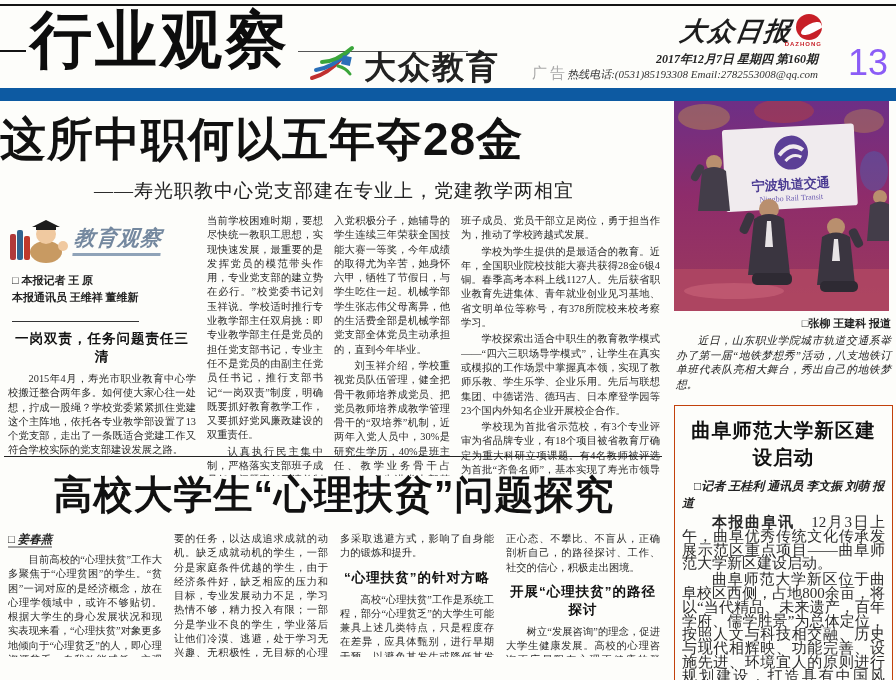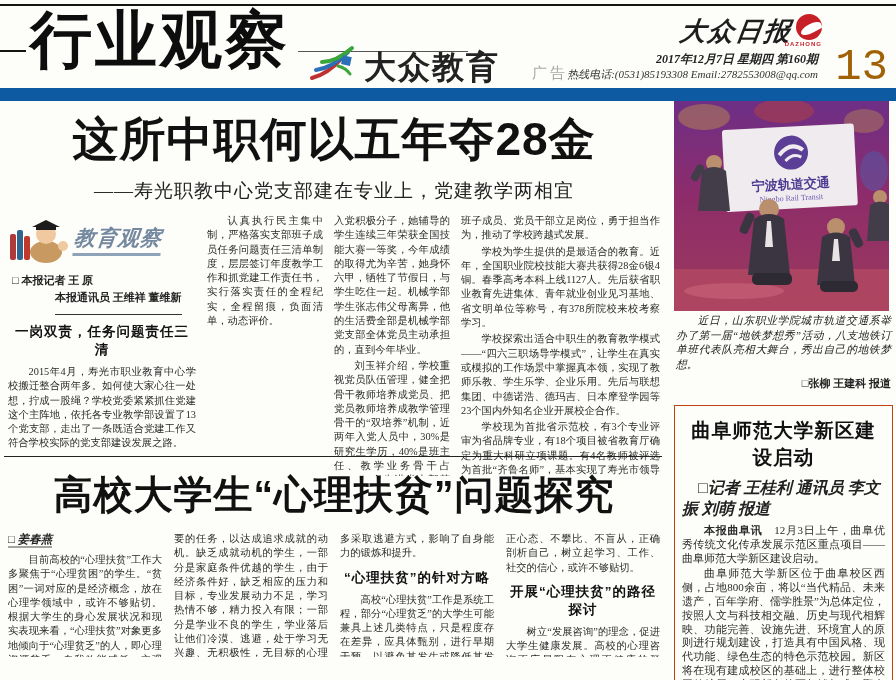--- a/index.html
+++ b/index.html
@@ -24,68 +24,68 @@
   #paper-logo-text{font-size:26px;font-style:italic;font-weight:bold;color:#1d1d1d;
     transform:skewX(-8deg);letter-spacing:2px;}
   #dazhong-badge{width:26px;height:26px;border-radius:50%;background:#c71f27;position:relative;overflow:hidden;}
   #dazhong-badge::after{content:"";position:absolute;left:4px;top:10px;width:22px;height:9px;
     background:#fff;border-radius:50% 50% 0 50%;transform:rotate(-28deg);}
   #dazhong-sub{position:absolute;right:0;top:27px;font-size:6px;font-weight:bold;color:#c71f27;
     letter-spacing:1px;font-family:"Liberation Sans",sans-serif;}
   #issue-meta{top:46px;right:78px;text-align:right;line-height:15px;font-style:italic;}
   #date-line{font-size:12px;font-weight:bold;color:#222;}
   #hotline-line{font-size:11px;color:#333;}
-  #page-number{top:36px;right:8px;font-size:44px;color:#a16207;
-    font-family:Liberation Mono, monospace;font-weight:normal;}
+  #page-number{top:36px;right:8px;font-size:36px;color:#8b5cf6;
+    font-family:Liberation Sans, sans-serif;font-weight:normal;}
   #blue-bar{top:88px;left:0;width:896px;height:13px;background:#0d5aa2;}
 
   
   #lead{top:101px;left:0;width:668px;height:372px;}
-  #lead-headline{margin:8px 16px 0;text-align:center;font-size:46px;font-weight:bold;color:#111;
+  #lead-headline{margin:8px 0 0;font-size:46px;font-weight:bold;color:#111;
     font-family:"Liberation Sans","DejaVu Sans",sans-serif;letter-spacing:1px;}
   #lead-deck{margin:7px 0 0;text-align:center;font-size:19px;color:#222;letter-spacing:1px;}
   #lead-cols{display:flex;gap:11px;padding:10px 8px 0;height:262px;overflow:hidden;}
   .col{overflow:hidden;height:262px;}
   #lcol1{width:188px;flex:none;}
   #lcol2{width:116px;flex:none;}
   #lcol3{width:116px;flex:none;}
   #lcol4{flex:1;}
   .t{margin:0 0 2px;font-size:10.3px;line-height:14.3px;text-align:justify;text-indent:2em;color:#2a2a2a;}
   .t.noind{text-indent:0;}
   .crosshead{margin:8px 0 6px;text-align:center;font-size:13.5px;font-weight:bold;color:#111;
     font-family:Liberation Sans, sans-serif;letter-spacing:1px;}
   
   #edu-watch{display:flex;align-items:center;gap:4px;height:52px;margin-bottom:6px;}
   #edu-watch-label{font-size:21px;font-weight:bold;font-style:italic;color:#74889f;
     letter-spacing:1px;border-bottom:3px solid #8fa3b8;padding-bottom:1px;transform:skewX(-6deg);}
   
   #lead-byline{margin:2px 4px 8px;font-size:11px;font-weight:bold;line-height:17px;color:#222;}
-  #lead-byline .u{border-bottom:1px solid #333;display:inline-block;padding-bottom:8px;margin-left:43px;}
+  #lead-byline .u{border-bottom:1px solid #333;display:inline-block;padding-bottom:15px;}
 
   
   #second{top:454px;left:0;width:668px;height:207px;}
   #second-rule{position:absolute;top:2px;left:4px;width:658px;height:1px;background:#222;}
   #second-headline{margin:14px 0 0;text-align:center;font-size:39px;font-weight:bold;color:#111;
     font-family:"Liberation Sans","DejaVu Sans",sans-serif;letter-spacing:1px;}
   #second-cols{display:flex;gap:12px;padding:10px 8px 0;height:125px;overflow:hidden;}
   .scol{flex:1;overflow:hidden;}
   #author-byline{font-size:11.5px;font-weight:bold;font-style:italic;margin:0 0 6px;color:#222;}
   #author-byline .u{border-bottom:2px solid #a3a3a3;padding-bottom:1px;}
 
   
   #rail{top:101px;left:674px;width:219px;height:579px;}
   #stage-photo{position:relative;width:215px;height:210px;overflow:hidden;}
   #photo-credit{margin:5px 2px 0;text-align:right;font-size:11px;font-weight:bold;color:#222;}
   #photo-caption{margin:2px 2px 0;font-size:10.8px;line-height:14.5px;text-align:justify;
     font-style:italic;color:#222;text-indent:2em;}
   #boxed{margin-top:14px;border:1px solid #c2410c;padding:7px 7px 5px;height:262px;overflow:hidden;background:#fdfdfa;}
   #boxed-headline{margin:4px 0 7px;text-align:center;font-size:19.5px;font-weight:bold;color:#111;
     font-family:"Liberation Serif",serif;letter-spacing:1px;}
-  #boxed-byline{font-size:16px;font-weight:bold;font-style:italic;margin:0 0 4px;text-indent:1em;color:#222;}
-  #boxed .t{font-size:11px;line-height:13.8px;}
+  #boxed-byline{font-size:12px;font-weight:bold;font-style:italic;margin:0 0 4px;text-indent:1em;color:#222;}
+  #boxed .t{font-size:15px;line-height:13.8px;}
 </style>
 </head>
 <body>
 
 <div id="page">
 
   <div class="abs" id="top-rule"></div>
 
   <div class="abs" id="masthead">
     <div class="abs" id="mast-dash"></div>
@@ -140,20 +140,21 @@
         <div id="lead-byline">
           <div>□  本报记者  王  原</div>
           <div><span class="u">本报通讯员  王维祥  董维新</span></div>
         </div>
         <div class="crosshead">一岗双责，任务问题责任三清</div>
         <p class="t">2015年4月，寿光市职业教育中心学校搬迁整合两年多。如何使大家心往一处想，拧成一股绳？学校党委紧紧抓住党建这个主阵地，依托各专业教学部设置了13个党支部，走出了一条既适合党建工作又符合学校实际的党支部建设发展之路。</p>
 
       </div>
 
       <div class="col" id="lcol2">
+        <p class="t noind">当前学校困难时期，要想尽快统一教职工思想，实现快速发展，最重要的是发挥党员的模范带头作用，专业党支部的建立势在必行。”校党委书记刘玉祥说。学校适时推行专业教学部主任双肩挑：即专业教学部主任是党员的担任党支部书记，专业主任不是党员的由副主任党员任书记，推行支部书记“一岗双责”制度，明确既要抓好教育教学工作，又要抓好党风廉政建设的双重责任。</p>
         <p class="t">认真执行民主集中制，严格落实支部班子成员任务问题责任三清单制度，层层签订年度教学工作和抓党建工作责任书，实行落实责任的全程纪实，全程留痕，负面清单，动态评价。</p>
 
       </div>
 
       <div class="col" id="lcol3">
         <p class="t noind">入党积极分子，她辅导的学生连续三年荣获全国技能大赛一等奖，今年成绩的取得尤为辛苦，她身怀六甲，牺牲了节假日，与学生吃住一起。机械学部学生张志伟父母离异，他的生活费全部是机械学部党支部全体党员主动承担的，直到今年毕业。</p>
         <p class="t">刘玉祥介绍，学校重视党员队伍管理，健全把骨干教师培养成党员、把党员教师培养成教学管理骨干的“双培养”机制，近两年入党人员中，30%是研究生学历，40%是班主任、教学业务骨干占80%。4个先进党支部荣获寿光市工人先锋号、市教育局优秀党支部，79名党员干部先后荣获寿光市优秀共产党员、校优秀共产党员等荣誉称号。汽车学部教师党员杨旭，近三年先后帮助十几名困难学生，捐款近万元，获评“寿光好人”。</p>
 
       </div>
 
@@ -180,21 +181,21 @@
         <p class="t noind">要的任务，以达成追求成就的动机。缺乏成就动机的学生，一部分是家庭条件优越的学生，由于经济条件好，缺乏相应的压力和目标，专业发展动力不足，学习热情不够，精力投入有限；一部分是学业不良的学生，学业落后让他们冷漠、逃避，处于学习无兴趣、无积极性，无目标的心理状态。</p>
 
       </div>
       <div class="scol">
         <p class="t noind">多采取逃避方式，影响了自身能力的锻炼和提升。</p>
         <div class="crosshead">“心理扶贫”的针对方略</div>
         <p class="t">高校“心理扶贫”工作是系统工程，部分“心理贫乏”的大学生可能兼具上述几类特点，只是程度存在差异，应具体甄别，进行早期干预，以避免其发生或降低其发生率。因此，要根据不同特点因人因事因时而异，才能提高干预的针对性和帮扶的有效性。</p>
 
       </div>
       <div class="scol">
-        <p class="t noind">正心态、不攀比、不盲从，正确剖析自己，树立起学习、工作、社交的信心，或许不够贴切。</p>
+        <p class="t noind">正心态、不攀比、不盲从，正确剖析自己，的路径探讨、工作、社交的信心，积极走出困境。</p>
         <div class="crosshead">开展“心理扶贫”的路径探讨</div>
         <p class="t">树立“发展咨询”的理念，促进大学生健康发展。高校的心理咨询不应局限在心理不健康的群体，应该树立发展咨询的理念，扩大咨询对象为发展过程中遇到困扰的学生。目的是为让大学生更好地认识自己，扬长避短，提高学习、工作和生活的质量。</p>
       </div>
     </div>
   </div>
 
   <div class="abs" id="rail">
 
     <div id="stage-photo">
       <svg width="215" height="210" viewBox="0 0 215 210">
@@ -241,22 +242,22 @@
           <rect x="174" y="128" width="9" height="20" rx="4" fill="#3a3540" transform="rotate(-26 178 130)"></rect>
           <rect x="146" y="180" width="38" height="11" rx="5" fill="#2e2a33"></rect>
         </g>
         <g>
           <circle cx="206" cy="96" r="7" fill="#b98f6e"></circle>
           <path d="M196 104 q10 -7 20 0 l3 36 -26 0 z" fill="#433d49"></path>
         </g>
       </svg>
     </div>
 
+    <div id="photo-credit">□张柳  王建科  报道</div>
     <div id="photo-caption">近日，山东职业学院城市轨道交通系举办了第一届“地铁梦想秀”活动，八支地铁订单班代表队亮相大舞台，秀出自己的地铁梦想。</div>
-    <div id="photo-credit">□张柳  王建科  报道</div>
 
     <div id="boxed">
       <h3 id="boxed-headline">曲阜师范大学新区建设启动</h3>
       <div id="boxed-byline">□记者  王桂利  通讯员  李文振  刘萌  报道</div>
       <p class="t"><b>本报曲阜讯　</b><span>12月3日上午，曲阜优秀传统文化传承发展示范区重点项目——曲阜师范大学新区建设启动。</span></p>
       <p class="t">曲阜师范大学新区位于曲阜校区西侧，占地800余亩，将以“当代精品、未来遗产，百年学府、儒学胜景”为总体定位，按照人文与科技相交融、历史与现代相辉映、功能完善、设施先进、环境宜人的原则进行规划建设，打造具有中国风格、现代功能、绿色生态的特色示范校园。新区将在现有建成校区的基础上，进行整体校园的扩展，实现新老校区相辅相成、聚合协调，形成一个有机的整体校园。</p>
       <p class="t">学校党委书记戚万学说，曲阜师范大学拓展建设新区，是突破办学空间瓶颈、优化办学条件，加快“双一流”建设的重要举措，是深化校地融合共建、加强产学研合作、服务区域经济社会发展的重要内容，是丰富曲阜优秀传统文化传承发展示范区建设内涵、做强文化载体的重要支撑。学校将坚持高起点规划、高标准建设、高效能管理，着力打造精品工程。</p>
 
     </div>
 

